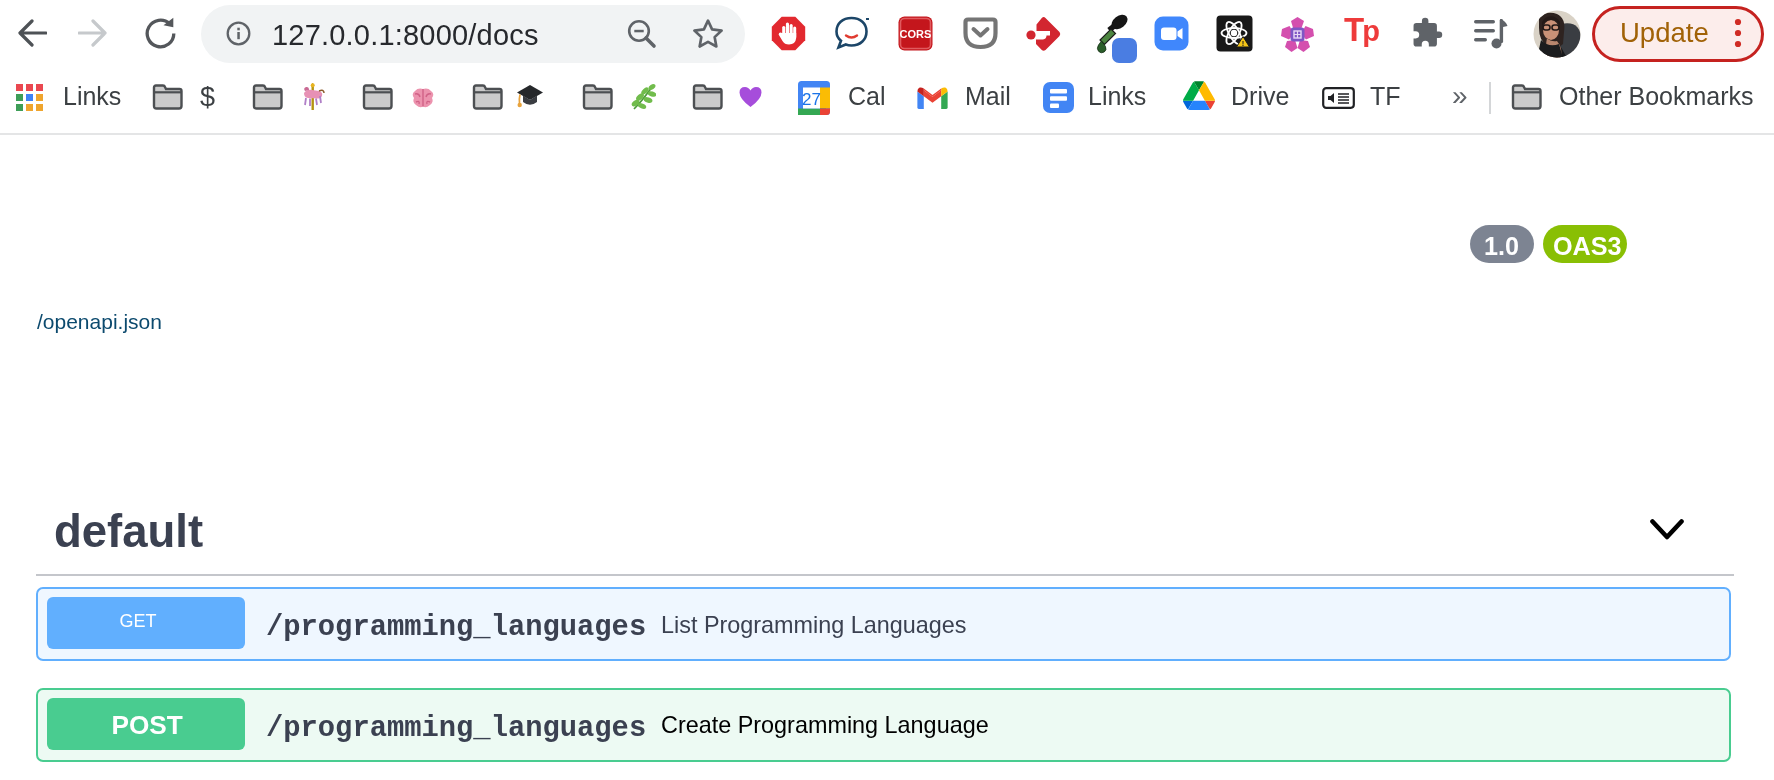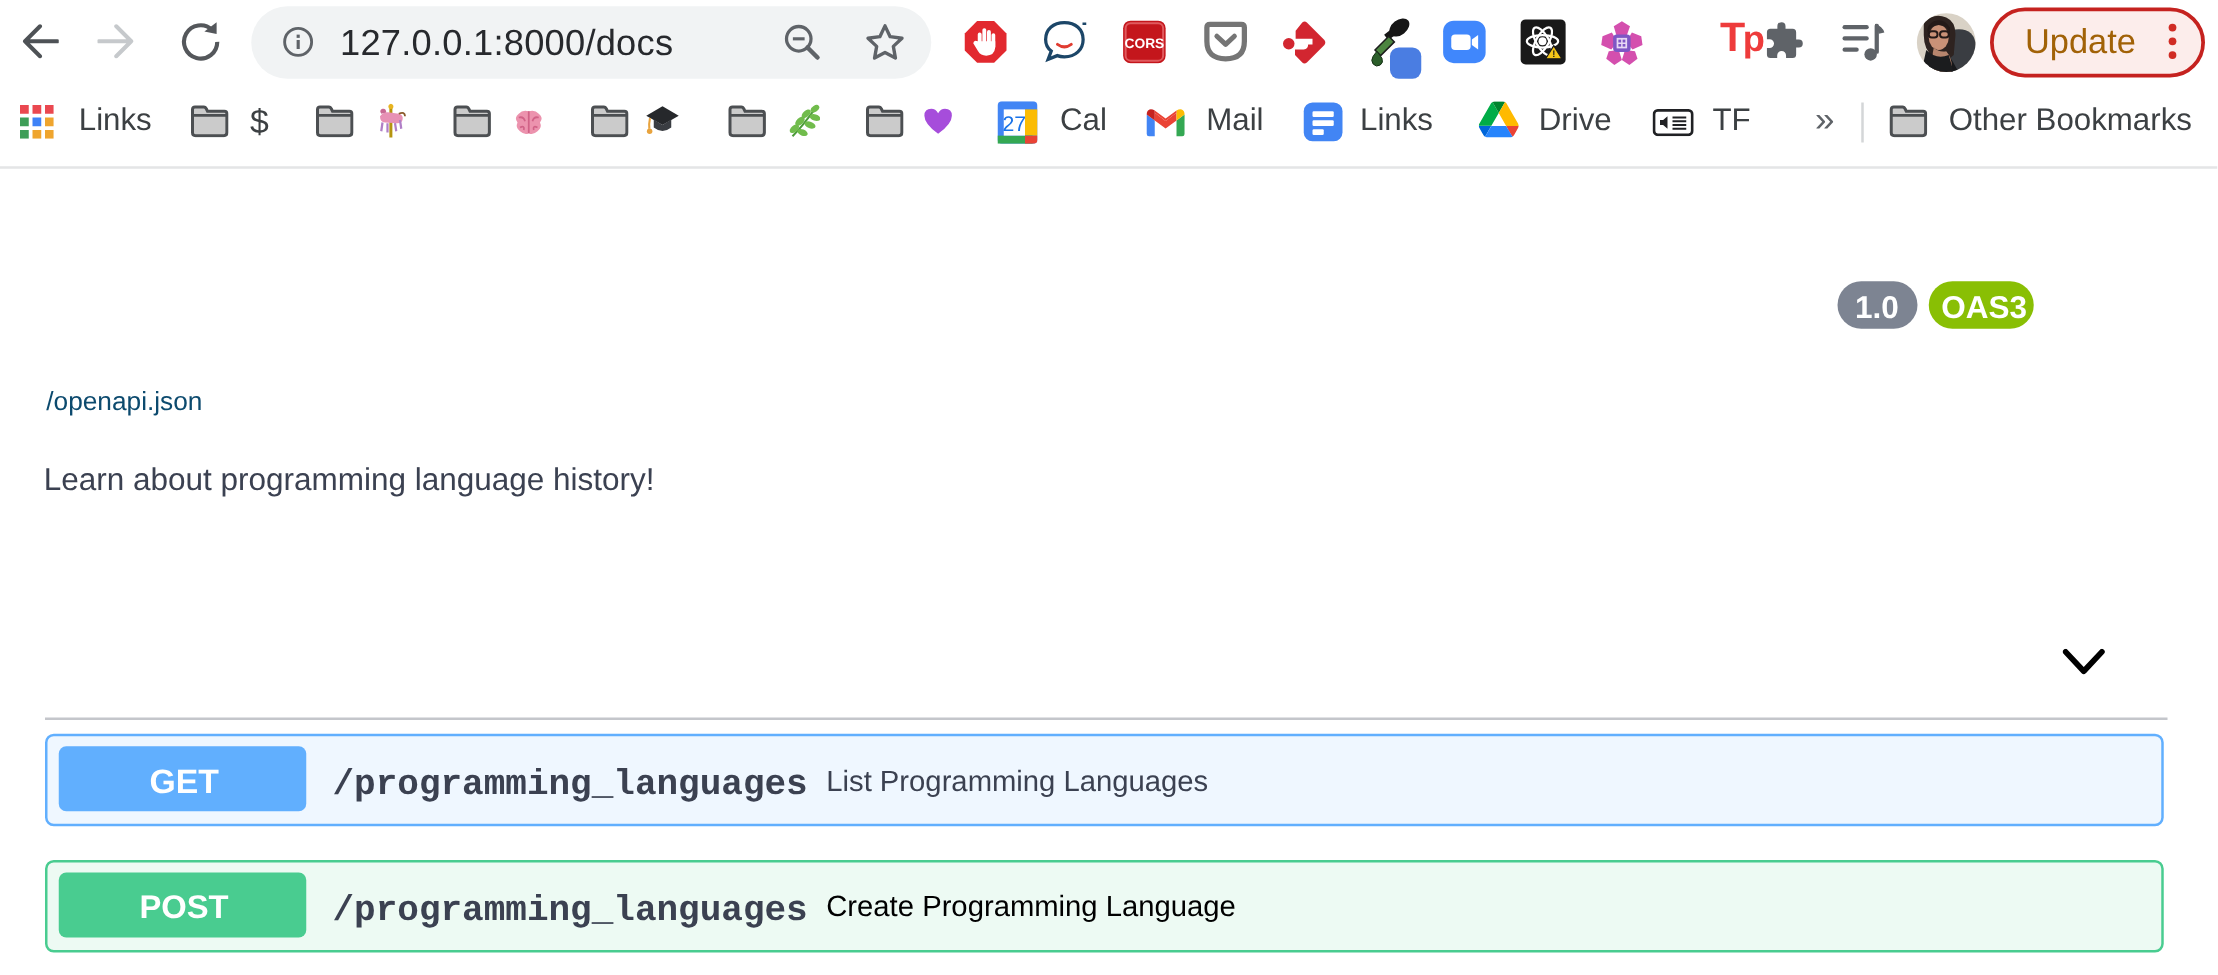--- a/index.html
+++ b/index.html
@@ -114,21 +114,21 @@
       <path d="M3 14 L10.5 11 L15 18.5 L10 24.5 L2 21 Z"></path>
       <path d="M34 14 L26.5 11 L22 18.5 L27 24.5 L35 21 Z"></path>
       <path d="M8 26 L16 25 L18.5 33 L12.5 37 L6 32 Z"></path>
       <path d="M29 26 L21 25 L18.5 33 L24.5 37 L31 32 Z"></path>
     </g>
     <rect x="11.5" y="12.5" width="14" height="14" rx="3" fill="#7e57c5"></rect>
     <rect x="15" y="16" width="7" height="7" fill="none" stroke="#e8d8f5" stroke-width="1.4"></rect>
     <path d="M18.5 16 L18.5 23 M15 19.5 L22 19.5" stroke="#e8d8f5" stroke-width="1.2"></path>
   </svg>
 
-  <div class="txt" style="left:1376px;top:13px;font-size:33px;font-weight:bold;color:#ee3b3b;letter-spacing:-2px;">T<span style="font-size:29px;">p</span></div>
+  <div class="txt" style="left:1344px;top:13px;font-size:33px;font-weight:bold;color:#ee3b3b;letter-spacing:-2px;">T<span style="font-size:29px;">p</span></div>
 
   <svg class="abs" style="left:1410px;top:16px" width="34" height="34" viewBox="0 0 24 24">
     <path d="M20.5 11 H19 V7 a2 2 0 0 0 -2 -2 h-4 V3.5 a2.3 2.3 0 0 0 -4.6 0 V5 H4.5 a2 2 0 0 0 -2 2 v3.8 H4 a2.5 2.5 0 0 1 0 5 H2.5 V19.5 a2 2 0 0 0 2 2 H8.3 V20 a2.5 2.5 0 0 1 5 0 v1.5 H17 a2 2 0 0 0 2 -2 V15.5 h1.5 a2.25 2.25 0 0 0 0 -4.5 Z" fill="#5f6368"></path>
   </svg>
 
   <svg class="abs" style="left:1473px;top:17px" width="36" height="34" viewBox="0 0 36 34">
     <g fill="#5f6368">
       <rect x="1" y="3" width="21" height="3.4" rx="1.7"></rect>
       <rect x="1" y="12" width="21" height="3.4" rx="1.7"></rect>
       <rect x="1" y="21" width="13" height="3.4" rx="1.7"></rect>
@@ -309,32 +309,32 @@
   <div class="txt" style="left:1559px;top:84.3px;font-size:25px;color:#3c4043;">Other Bookmarks</div>
 
 
   <div class="abs" style="left:1469.6px;top:225.3px;width:64.3px;height:38px;border-radius:19px;background:#7d8492;"></div>
   <div class="txt" style="left:1484px;top:234px;font-size:25.2px;font-weight:bold;color:#fff;">1.0</div>
 
   <div class="abs" style="left:1543.4px;top:225.3px;width:83.3px;height:38px;border-radius:19px;background:#89bf04;"></div>
   <div class="txt" style="left:1553px;top:233.5px;font-size:25.2px;font-weight:bold;color:#fff;">OAS3</div>
 
   <div class="txt" style="left:37px;top:310.7px;font-size:21px;color:#0c4a6e;">/openapi.json</div>
-  <div class="txt" style="left:35px;top:372px;font-size:25.2px;color:#3b4151;">Learn about programming language history!</div>
-
+
+  <div class="txt" style="left:54px;top:508.5px;font-size:45.5px;font-weight:bold;color:#3b4151;">default</div>
 
   <svg class="abs" style="left:1650px;top:519px" width="34" height="23" viewBox="0 0 34 23">
     <path d="M2.5 2.5 L17 18 L31.5 2.5" stroke="#000" stroke-width="4.6" fill="none" stroke-linecap="round" stroke-linejoin="round"></path>
   </svg>
 
   <div class="abs" style="left:36px;top:574px;width:1698px;height:2px;background:#c4c6cb;"></div>
 
   <div class="abs" style="left:36px;top:587px;width:1695px;height:74px;border-radius:7px;background:#eff7ff;border:2px solid #61affe;"></div>
   <div class="abs" style="left:47px;top:597px;width:198px;height:52px;border-radius:6px;background:#61affe;"></div>
-  <div class="txt" style="left:119.5px;top:611.6px;font-size:27px;font-weight:bold;color:#fff;text-align:center;">GET</div>
+  <div class="txt" style="left:119.5px;top:611.6px;font-size:18px;font-weight:normal;color:#fff;text-align:center;">GET</div>
   <div class="txt" style="left:266px;top:614px;font-size:28.8px;font-weight:bold;font-family:'Liberation Mono',monospace;color:#3b4151;">/programming_languages</div>
   <div class="txt" style="left:661px;top:613.7px;font-size:23.4px;color:#3b4151;">List Programming Languages</div>
 
   <div class="abs" style="left:36px;top:688px;width:1695px;height:74px;border-radius:7px;background:#edfaf3;border:2px solid #49cc90;"></div>
   <div class="abs" style="left:47px;top:698px;width:198px;height:52px;border-radius:6px;background:#49cc90;"></div>
   <div class="txt" style="left:111.5px;top:711.6px;font-size:26.2px;font-weight:bold;color:#fff;">POST</div>
   <div class="txt" style="left:266px;top:714.5px;font-size:28.8px;font-weight:bold;font-family:'Liberation Mono',monospace;color:#3b4151;">/programming_languages</div>
   <div class="txt" style="left:661px;top:714.2px;font-size:23.4px;color:#000000;">Create Programming Language</div>
 
 </div>

